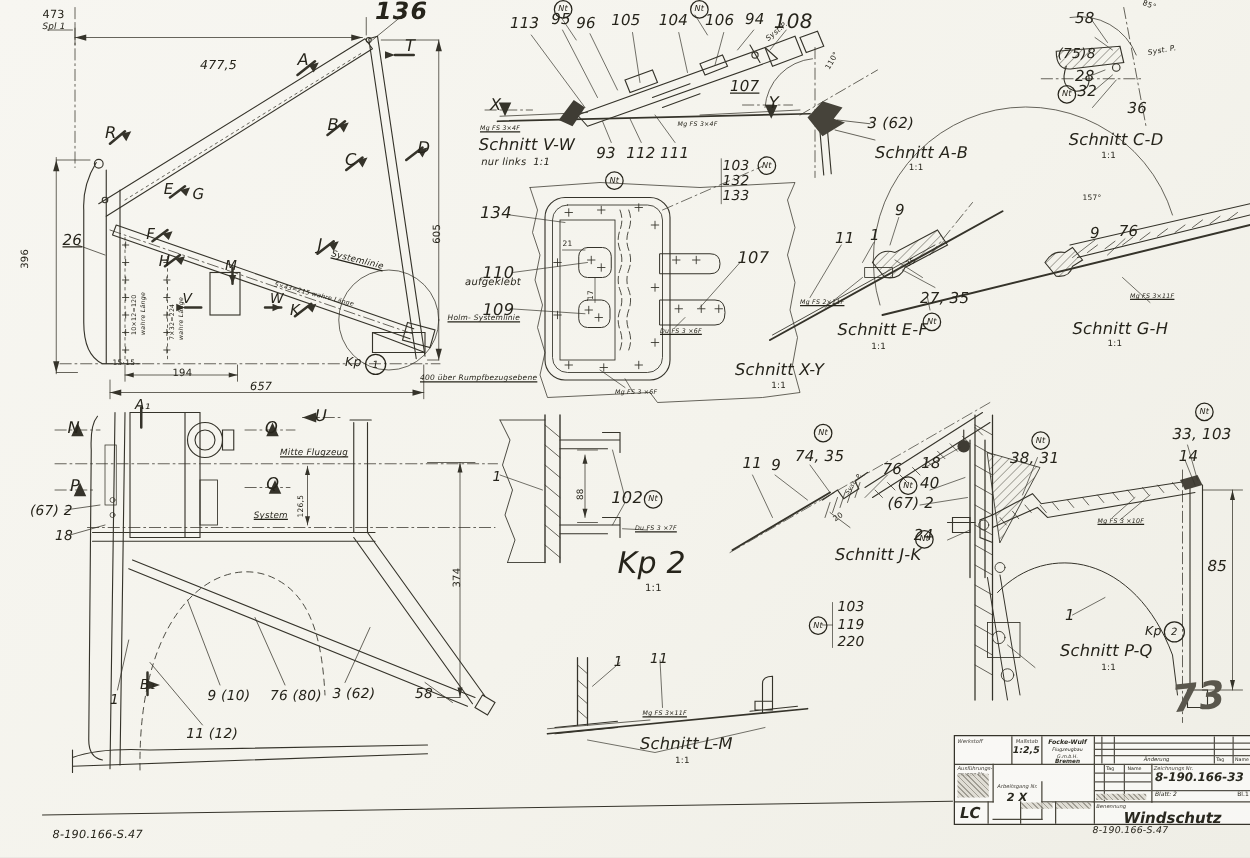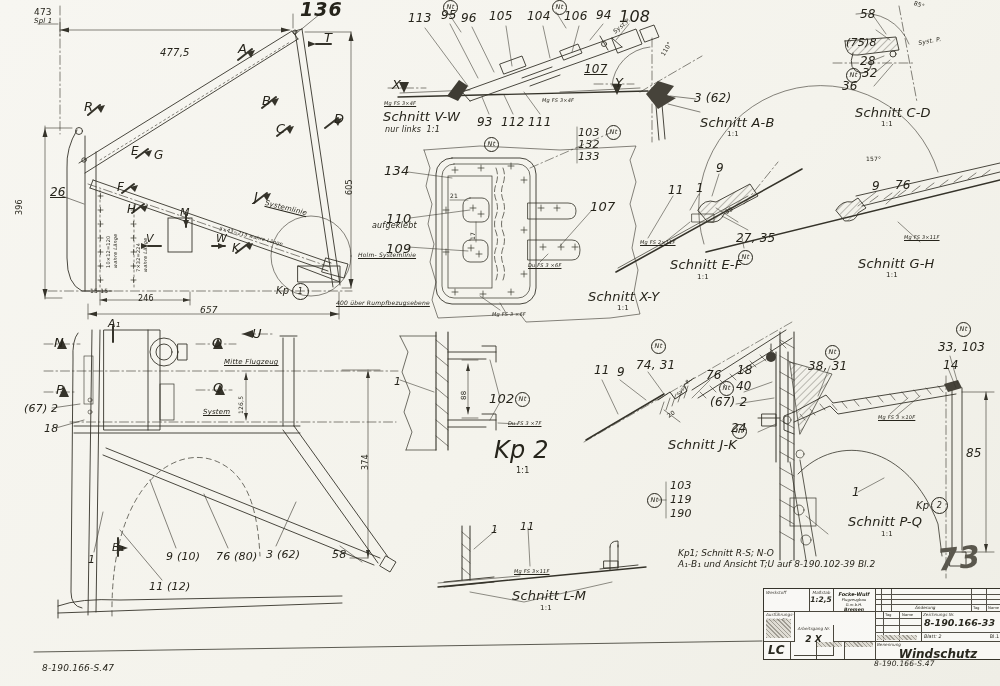--- a/index.html
+++ b/index.html
@@ -222,21 +222,21 @@
       <span class="lbl it" style="left: 232px; top: 242px; font-size: 12px;">K</span>
       <span class="lbl it" style="left: 146px; top: 233px; font-size: 11px;">V</span>
       <span class="lbl it" style="left: 216px; top: 233px; font-size: 11px;">W</span>
       <span class="lbl it ul" style="left: 266px; top: 200px; font-size: 7px; transform: rotate(14deg);">Systemlinie</span>
       <span class="lbl it" style="left: 220px; top: 226px; font-size: 5px; transform: rotate(14deg);">5×43=215 wahre Länge</span>
       <span class="lbl it ul" style="left: 358px; top: 252px; font-size: 6px;">Holm- Systemlinie</span>
       <span class="lbl it" style="left: 276px; top: 286px; font-size: 10px;">Kp</span>
       <span class="lbl circ" style="left: 292px; top: 283px; font-size: 8px; height: 15px; width: 15px;">1</span>
       <span class="lbl" style="left: 346px; top: 195px; font-size: 8px; transform: rotate(-90deg);">605</span>
       <span class="lbl it" style="left: 200px; top: 306px; font-size: 9px;">657</span>
-      <span class="lbl" style="left: 138px; top: 295px; font-size: 8px;">246</span>
+      <span class="lbl" style="left: 138px; top: 295px; font-size: 8px;">194</span>
       <span class="lbl" style="left: 90px; top: 288px; font-size: 6px;">15·15</span>
       <span class="lbl" style="left: 106px; top: 268px; font-size: 5px; transform: rotate(-90deg);">10×12=120</span>
       <span class="lbl it" style="left: 113px; top: 268px; font-size: 5px; transform: rotate(-90deg);">wahre Länge</span>
       <span class="lbl" style="left: 136px; top: 272px; font-size: 5px; transform: rotate(-90deg);">7×32=224</span>
       <span class="lbl it" style="left: 143px; top: 272px; font-size: 5px; transform: rotate(-90deg);">wahre Länge</span>
       <span class="lbl it ul" style="left: 336px; top: 300px; font-size: 6px;">400 über Rumpfbezugsebene</span>
       <span class="lbl it" style="left: 408px; top: 12px; font-size: 12px;">113</span>
       <span class="lbl it" style="left: 441px; top: 9px; font-size: 12px;">95</span>
       <span class="lbl it" style="left: 461px; top: 12px; font-size: 12px;">96</span>
       <span class="lbl it" style="left: 489px; top: 10px; font-size: 12px;">105</span>
@@ -262,21 +262,21 @@
       <span class="lbl it" style="left: 694px; top: 92px; font-size: 12px;">3 (62)</span>
       <span class="lbl it" style="left: 700px; top: 116px; font-size: 13px;">Schnitt A-B</span>
       <span class="lbl" style="left: 727px; top: 131px; font-size: 7px;">1:1</span>
       <span class="lbl it" style="left: 860px; top: 8px; font-size: 12px;">58</span>
       <span class="lbl it" style="left: 846px; top: 24px; font-size: 11px; margin-top: 13px;">(75)8</span>
       <span class="lbl" style="left: 915px; top: 0px; font-size: 6px; transform: rotate(20deg);">85°</span>
       <span class="lbl it" style="left: 918px; top: 40px; font-size: 6px; transform: rotate(-10deg);">Syst. P.</span>
       <span class="lbl it" style="left: 860px; top: 55px; font-size: 12px;">28</span>
       <span class="lbl circ" style="left: 846px; top: 68px;">Nt</span>
       <span class="lbl it" style="left: 862px; top: 67px; font-size: 12px;">32</span>
-      <span class="lbl it" style="left: 842px; top: 80px; font-size: 12px;">36</span>
+      <span class="lbl it" style="left: 902px; top: 80px; font-size: 12px;">36</span>
       <span class="lbl it" style="left: 855px; top: 106px; font-size: 13px;">Schnitt C-D</span>
       <span class="lbl" style="left: 881px; top: 121px; font-size: 7px;">1:1</span>
       <span class="lbl it" style="left: 578px; top: 127px; font-size: 11px;">103</span>
       <span class="lbl it" style="left: 578px; top: 139px; font-size: 11px;">132</span>
       <span class="lbl it" style="left: 578px; top: 151px; font-size: 11px;">133</span>
       <span class="lbl circ" style="left: 606px; top: 125px;">Nt</span>
       <span class="lbl it" style="left: 384px; top: 164px; font-size: 13px;">134</span>
       <span class="lbl it" style="left: 372px; top: 179px; font-size: 8px; margin-top: 43px;">aufgeklebt</span>
       <span class="lbl it" style="left: 386px; top: 212px; font-size: 13px;">110</span>
       <span class="lbl it" style="left: 386px; top: 242px; font-size: 13px;">109</span>
@@ -327,55 +327,51 @@
       <span class="lbl circ" style="left: 515px; top: 392px;">Nt</span>
       <span class="lbl it ul" style="left: 508px; top: 421px; font-size: 5px;">Du FS 3 ×7F</span>
       <span class="lbl it" style="left: 494px; top: 438px; font-size: 24px;">Kp 2</span>
       <span class="lbl" style="left: 516px; top: 467px; font-size: 8px;">1:1</span>
       <span class="lbl it" style="left: 491px; top: 524px; font-size: 11px;">1</span>
       <span class="lbl it" style="left: 520px; top: 521px; font-size: 11px;">11</span>
       <span class="lbl it ul" style="left: 514px; top: 569px; font-size: 5px;">Mg FS 3×11F</span>
       <span class="lbl it" style="left: 512px; top: 589px; font-size: 13px;">Schnitt L-M</span>
       <span class="lbl" style="left: 540px; top: 605px; font-size: 7px;">1:1</span>
       <span class="lbl circ" style="left: 651px; top: 339px;">Nt</span>
-      <span class="lbl it" style="left: 636px; top: 359px; font-size: 12px;">74, 31</span>
+      <span class="lbl it" style="left: 636px; top: 359px; font-size: 12px;">74, 35</span>
       <span class="lbl it" style="left: 594px; top: 364px; font-size: 12px;">11</span>
       <span class="lbl it" style="left: 617px; top: 366px; font-size: 12px;">9</span>
       <span class="lbl it" style="left: 706px; top: 369px; font-size: 12px;">76</span>
       <span class="lbl it" style="left: 676px; top: 394px; font-size: 5px; transform: rotate(-55deg);">Syst. P.</span>
       <span class="lbl" style="left: 666px; top: 414px; font-size: 6px; transform: rotate(-35deg);">20</span>
       <span class="lbl it" style="left: 668px; top: 438px; font-size: 13px;">Schnitt J-K</span>
       <span class="lbl it" style="left: 737px; top: 364px; font-size: 12px;">18</span>
       <span class="lbl circ" style="left: 719px; top: 381px;">Nt</span>
       <span class="lbl it" style="left: 736px; top: 380px; font-size: 12px;">40</span>
       <span class="lbl it" style="left: 710px; top: 396px; font-size: 12px;">(67) 2</span>
       <span class="lbl circ" style="left: 732px; top: 424px;">Nt</span>
       <span class="lbl it" style="left: 731px; top: 422px; font-size: 12px;">24</span>
       <span class="lbl it" style="left: 670px; top: 480px; font-size: 11px;">103</span>
       <span class="lbl it" style="left: 670px; top: 494px; font-size: 11px;">119</span>
-      <span class="lbl it" style="left: 670px; top: 508px; font-size: 11px;">190</span>
+      <span class="lbl it" style="left: 670px; top: 508px; font-size: 11px;">220</span>
       <span class="lbl circ" style="left: 647px; top: 493px;">Nt</span>
       <span class="lbl circ" style="left: 825px; top: 345px;">Nt</span>
       <span class="lbl it" style="left: 808px; top: 360px; font-size: 12px;">38, 31</span>
       <span class="lbl circ" style="left: 956px; top: 322px;">Nt</span>
       <span class="lbl it" style="left: 938px; top: 341px; font-size: 12px;">33, 103</span>
       <span class="lbl it" style="left: 943px; top: 359px; font-size: 12px;">14</span>
       <span class="lbl it ul" style="left: 878px; top: 415px; font-size: 5px;">Mg FS 3 ×10F</span>
       <span class="lbl it" style="left: 966px; top: 447px; font-size: 12px;">85</span>
       <span class="lbl it" style="left: 852px; top: 486px; font-size: 12px;">1</span>
       <span class="lbl it" style="left: 916px; top: 501px; font-size: 10px;">Kp</span>
       <span class="lbl circ" style="left: 931px; top: 497px; font-size: 8px; height: 15px; width: 15px;">2</span>
       <span class="lbl it" style="left: 848px; top: 515px; font-size: 13px;">Schnitt P-Q</span>
       <span class="lbl" style="left: 881px; top: 531px; font-size: 7px;">1:1</span>
     </div>
 
-<div class="note" style="left:678px;top:548px;">
-  <div>Kp1; Schnitt R-S; N-O</div>
-  <div>A₁-B₁ und Ansicht T;U auf 8-190.102-39 Bl.2</div>
-</div>
 
 <div class="lbl hw" style="left:936px;top:546px;font-size:30px;color:#5a574d;transform:rotate(-6deg);">73</div>
 
 <div class="lbl it" style="left:42px;top:664px;font-size:9px;">8-190.166-S.47</div>
 <div class="lbl it" style="left:874px;top:660px;font-size:7.5px;">8-190.166-S.47</div>
 
 <div class="tb">
 
   <div class="cell" style="left:0;top:0;width:45px;height:22px;">
     <span class="tiny">Werkstoff</span>

